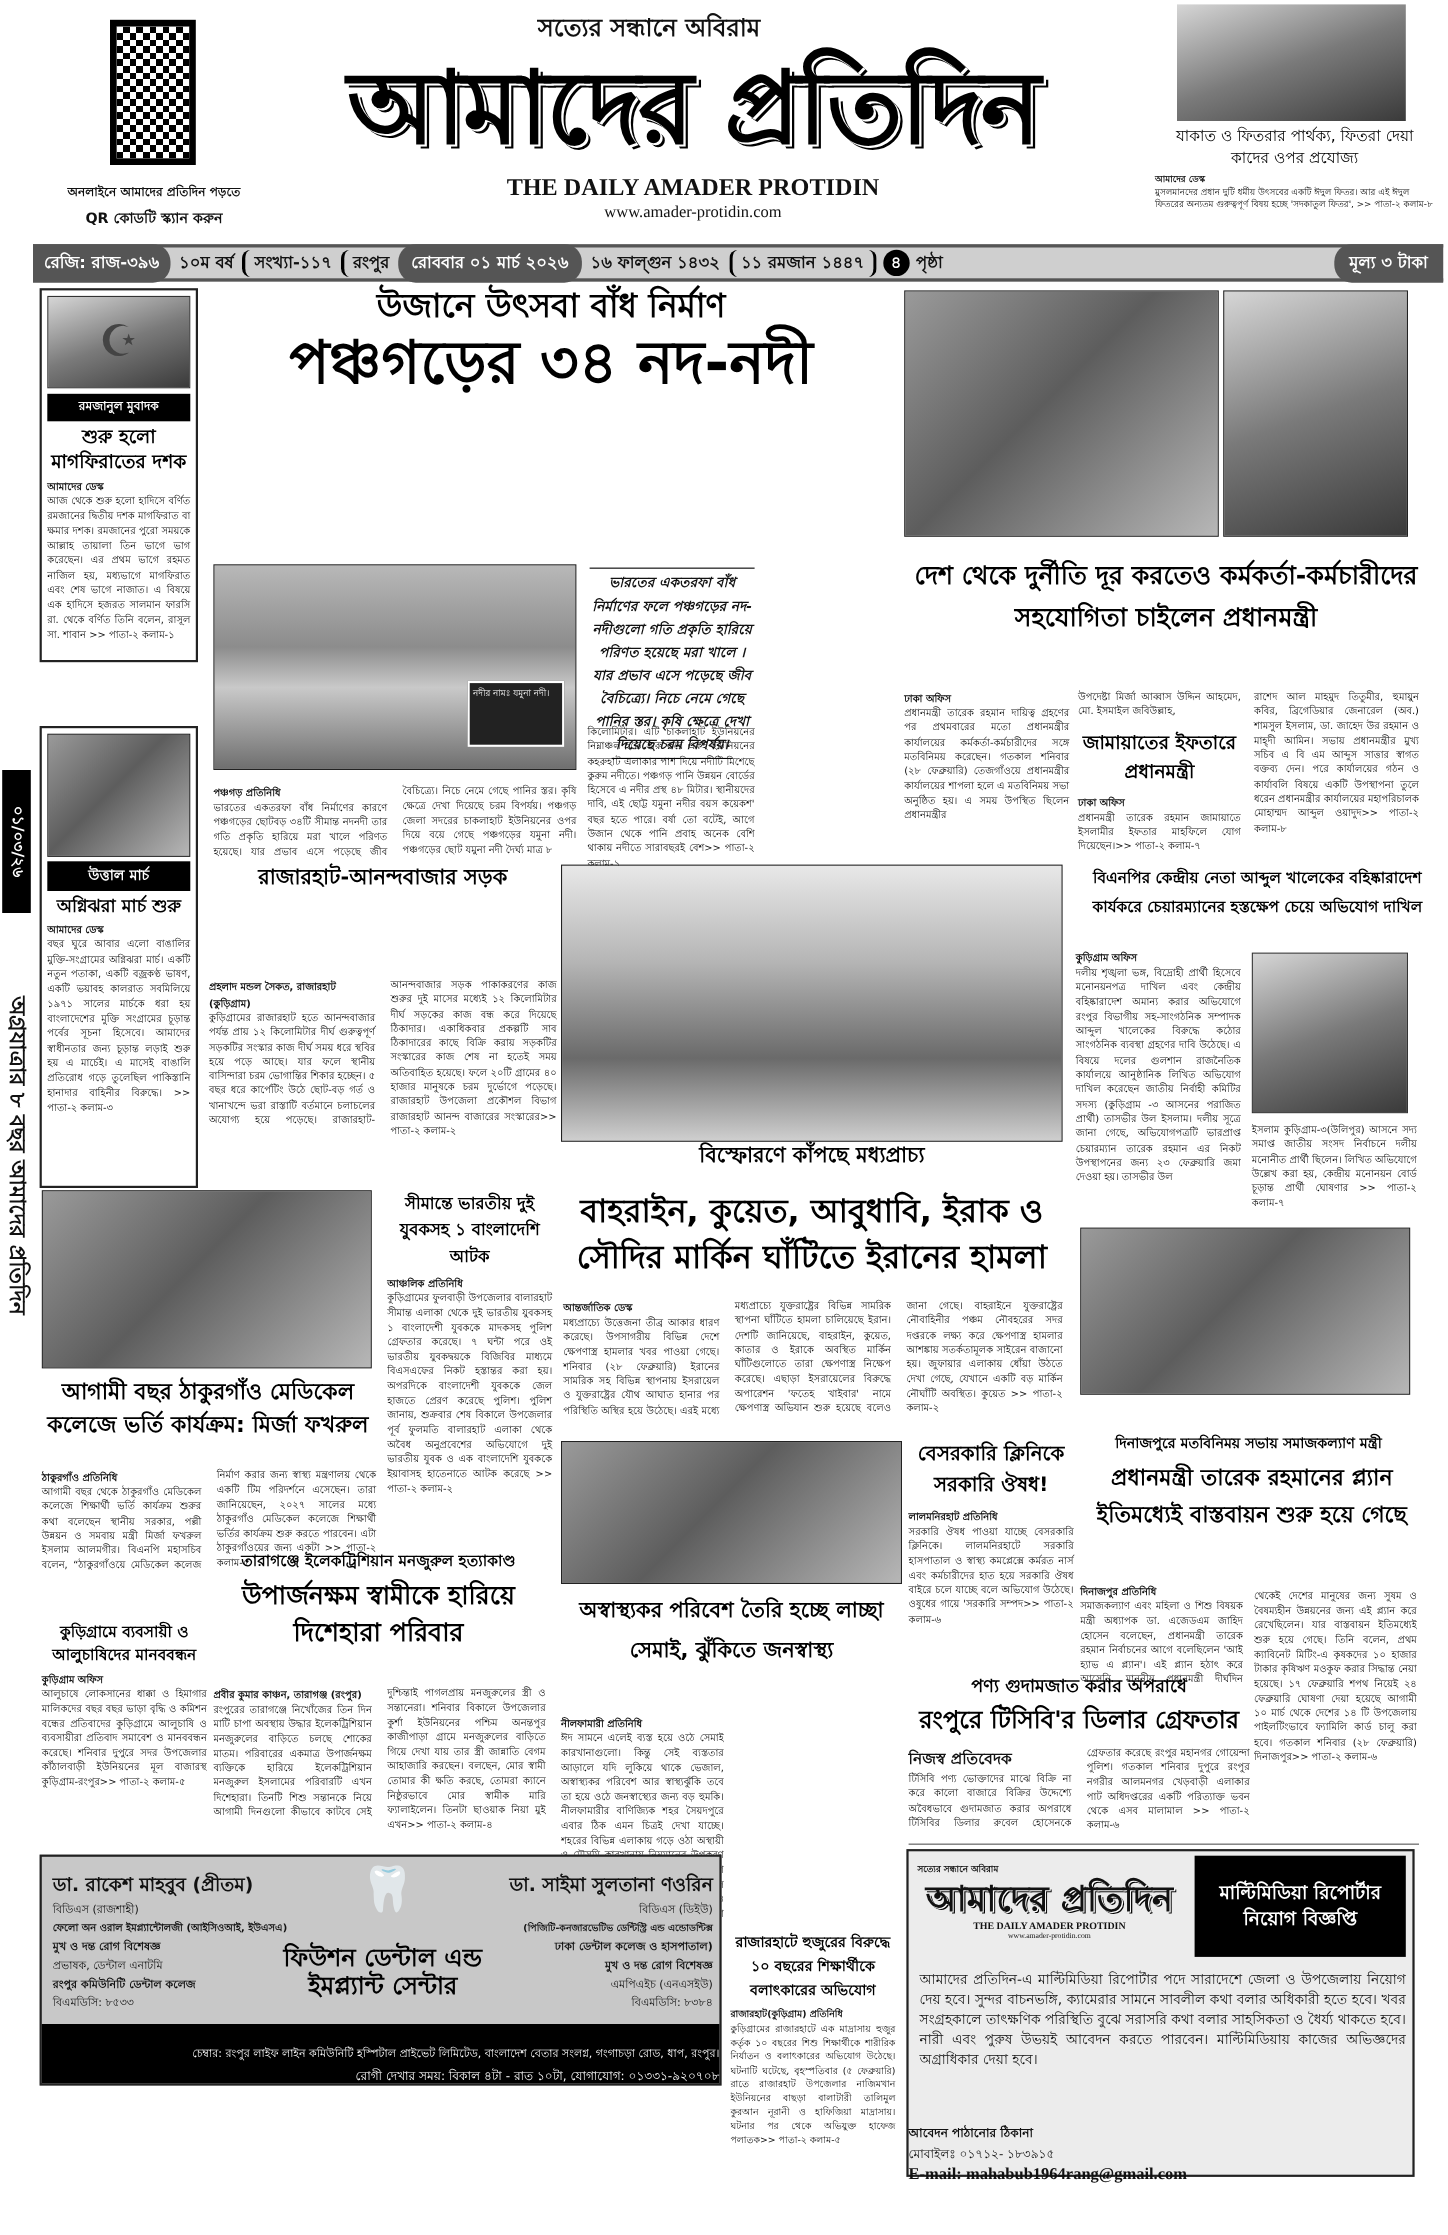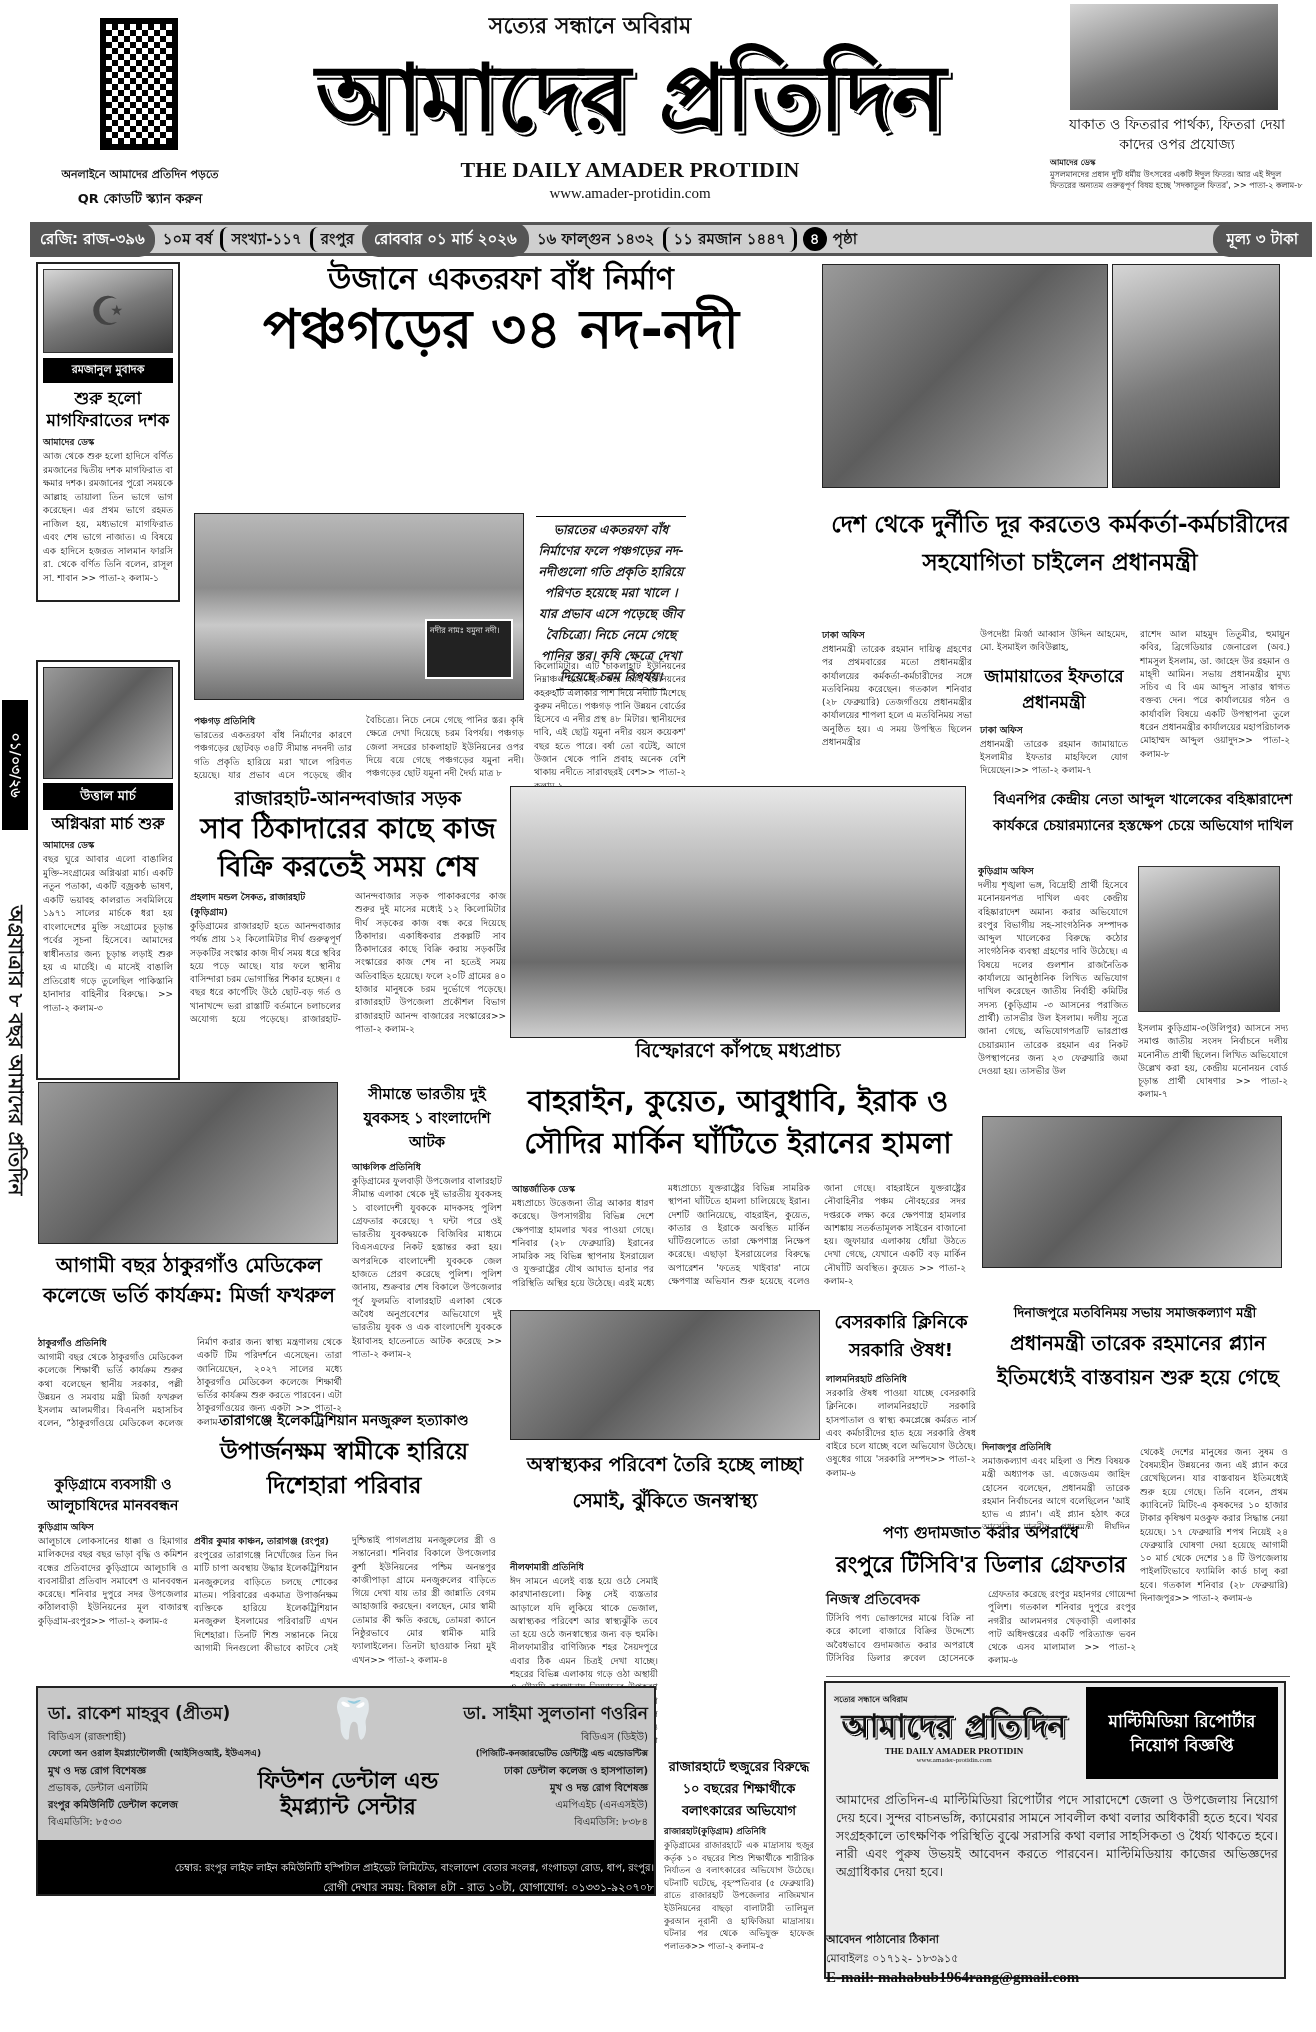--- a/index.html
+++ b/index.html
@@ -73,21 +73,21 @@
 
 <div class="abs box" style="left:36px;top:660px;width:144px;height:420px;padding:5px">
   <div class="ph" style="height:112px"></div>
   <div class="tag" style="font-size:13px;padding:3px 0;margin-top:4px">উত্তাল মার্চ</div>
   <div class="hl" style="font-size:16px;margin:4px 0;line-height:20px">অগ্নিঝরা মার্চ শুরু</div>
   <span class="by" style="font-size:9px">আমাদের ডেস্ক</span>
   <div class="body" style="font-size:9px;line-height:13.5px">বছর ঘুরে আবার এলো বাঙালির মুক্তি-সংগ্রামের অগ্নিঝরা মার্চ। একটি নতুন পতাকা, একটি বজ্রকণ্ঠ ভাষণ, একটি ভয়াবহ কালরাত সবমিলিয়ে ১৯৭১ সালের মার্চকে ধরা হয় বাংলাদেশের মুক্তি সংগ্রামের চূড়ান্ত পর্বের সূচনা হিসেবে। আমাদের স্বাধীনতার জন্য চূড়ান্ত লড়াই শুরু হয় এ মার্চেই। এ মাসেই বাঙালি প্রতিরোধ গড়ে তুলেছিল পাকিস্তানি হানাদার বাহিনীর বিরুদ্ধে। &gt;&gt; পাতা-২ কলাম-৩</div>
 </div>
 
 <div class="abs" style="left:186px;top:262px;width:630px">
-  <div class="hl" style="font-size:30px">উজানে একতরফা বাঁধ নির্মাণ</div>
+  <div class="hl" style="font-size:30px">উজানে উৎসবা বাঁধ নির্মাণ</div>
   <div class="hl" style="font-size:54px;line-height:66px">পঞ্চগড়ের ৩৪ নদ-নদী</div>
 </div>
 <div class="abs ph3" style="left:194px;top:513px;width:330px;height:187px;border:1px solid #222">
   <div class="abs" style="right:10px;bottom:20px;width:88px;height:60px;background:#222;color:#fff;font-size:8px;padding:3px;border:2px solid #fff">
     <span>নদীর নামঃ যমুনা নদী।</span>
   </div>
 </div>
 <div class="abs" style="left:536px;top:516px;width:150px">
   <div style="height:1px;background:#000"></div>
   <div style="font-style:italic;font-weight:bold;font-size:12.5px;line-height:21px;text-align:center;padding:2px 0">ভারতের একতরফা বাঁধ নির্মাণের ফলে পঞ্চগড়ের নদ-নদীগুলো গতি প্রকৃতি হারিয়ে পরিণত হয়েছে মরা খালে । যার প্রভাব এসে পড়েছে জীব বৈচিত্র্যে। নিচে নেমে গেছে পানির স্তর। কৃষি ক্ষেত্রে দেখা দিয়েছে চরম বিপর্যয়।</div>
@@ -114,21 +114,20 @@
   <div class="hl" style="font-size:17px;margin:8px 0;line-height:26px">জামায়াতের ইফতারে প্রধানমন্ত্রী</div>
   <span class="by" style="font-size:9px">ঢাকা অফিস</span>
   <div class="body" style="font-size:9px;line-height:13.3px">প্রধানমন্ত্রী তারেক রহমান জামায়াতে ইসলামীর ইফতার মাহফিলে যোগ দিয়েছেন।&gt;&gt; পাতা-২ কলাম-৭</div>
 </div>
 <div class="abs" style="left:1140px;top:628px;width:150px">
   <div class="body" style="font-size:9px;line-height:13.3px">রাশেদ আল মাহমুদ তিতুমীর, হুমায়ুন কবির, ব্রিগেডিয়ার জেনারেল (অব.) শামসুল ইসলাম, ডা. জাহেদ উর রহমান ও মাহ্দী আমিন। সভায় প্রধানমন্ত্রীর মুখ্য সচিব এ বি এম আব্দুস সাত্তার স্বাগত বক্তব্য দেন। পরে কার্যালয়ের গঠন ও কার্যাবলি বিষয়ে একটি উপস্থাপনা তুলে ধরেন প্রধানমন্ত্রীর কার্যালয়ের মহাপরিচালক মোহাম্মদ আব্দুল ওয়াদুদ&gt;&gt; পাতা-২ কলাম-৮</div>
 </div>
 
 <div class="abs" style="left:190px;top:788px;width:316px">
   <div class="hl" style="font-size:19px">রাজারহাট-আনন্দবাজার সড়ক</div>
-  <div class="hl" style="font-size:28px;line-height:38px">সাব ঠিকাদারের কাছে কাজ বিক্রি করতেই সময় শেষ</div>
 </div>
 <div class="abs cols2" style="left:190px;top:890px;width:316px;height:190px">
   <span class="by" style="font-size:9px">প্রহলাদ মন্ডল সৈকত, রাজারহাট (কুড়িগ্রাম)</span>
   <div class="body" style="font-size:9px;line-height:13.3px">কুড়িগ্রামের রাজারহাট হতে আনন্দবাজার পর্যন্ত প্রায় ১২ কিলোমিটার দীর্ঘ গুরুত্বপূর্ণ সড়কটির সংস্কার কাজ দীর্ঘ সময় ধরে স্থবির হয়ে পড়ে আছে। যার ফলে স্থানীয় বাসিন্দারা চরম ভোগান্তির শিকার হচ্ছেন। ৫ বছর ধরে কার্পেটিং উঠে ছোট-বড় গর্ত ও খানাখন্দে ভরা রাস্তাটি বর্তমানে চলাচলের অযোগ্য হয়ে পড়েছে। রাজারহাট-আনন্দবাজার সড়ক পাকাকরণের কাজ শুরুর দুই মাসের মধ্যেই ১২ কিলোমিটার দীর্ঘ সড়কের কাজ বন্ধ করে দিয়েছে ঠিকাদার। একাধিকবার প্রকল্পটি সাব ঠিকাদারের কাছে বিক্রি করায় সড়কটির সংস্কারের কাজ শেষ না হতেই সময় অতিবাহিত হয়েছে। ফলে ২০টি গ্রামের ৪০ হাজার মানুষকে চরম দুর্ভোগে পড়েছে। রাজারহাট উপজেলা প্রকৌশল বিভাগ রাজারহাট আনন্দ বাজারের সংস্কারের&gt;&gt; পাতা-২ কলাম-২</div>
 </div>
 
 <div class="abs" style="left:510px;top:786px;width:456px;height:252px;background:linear-gradient(180deg,#e8e8e8 0%,#b5b5b5 35%,#8a8a8a 55%,#6a6a6a 70%,#cfcfcf 100%);border:1px solid #222"></div>
 <div class="abs hl" style="left:510px;top:1040px;width:456px;font-size:19px">বিস্ফোরণে কাঁপছে মধ্যপ্রাচ্য</div>
 
 <div class="abs hl" style="left:978px;top:786px;width:330px;font-size:14px;line-height:26px">বিএনপির কেন্দ্রীয় নেতা আব্দুল খালেকের বহিষ্কারাদেশ কার্যকরে চেয়ারম্যানের হস্তক্ষেপ চেয়ে অভিযোগ দাখিল</div>

